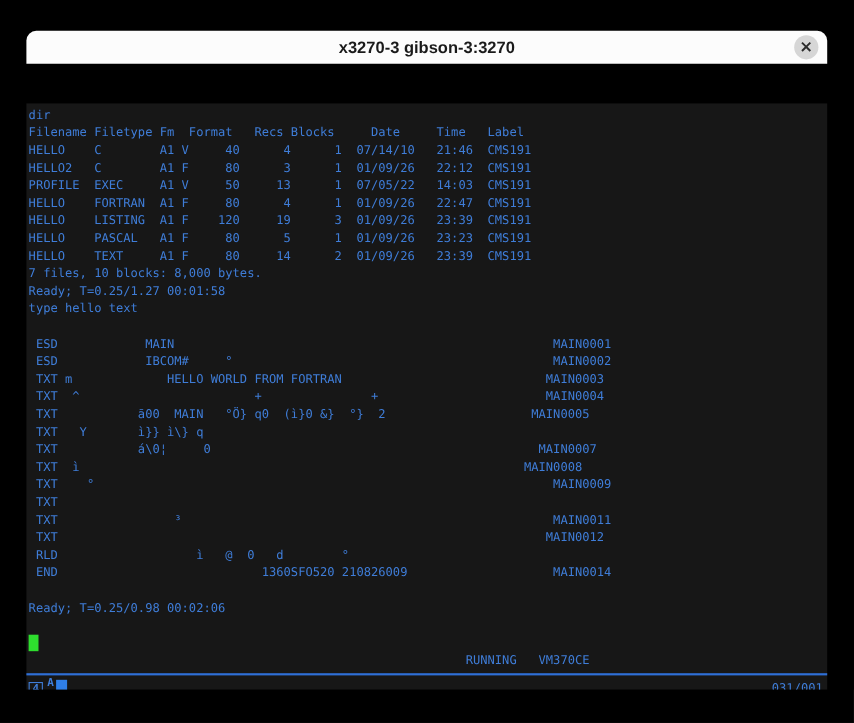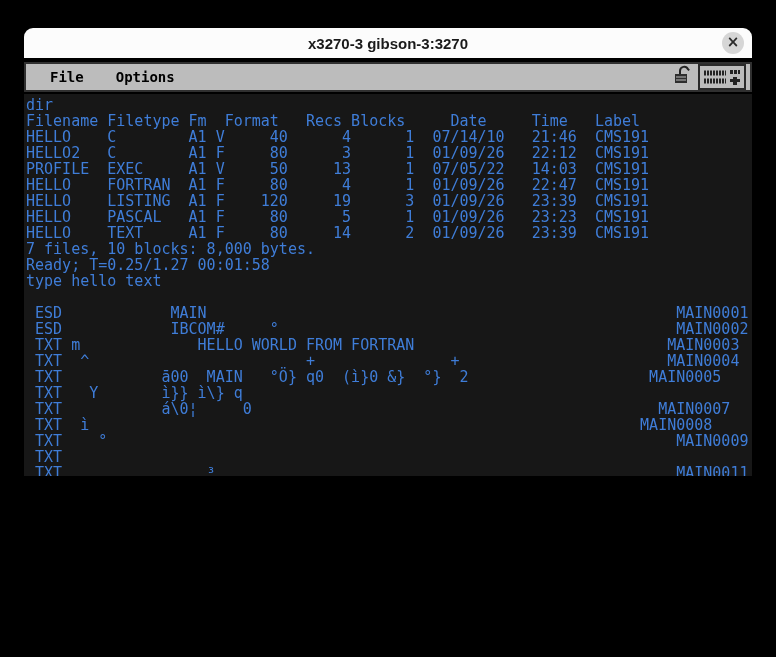--- a/index.html
+++ b/index.html
@@ -1,16 +1,16 @@
 <!DOCTYPE html>
 <html><head>
 <meta charset="utf-8">
 <style>
   html,body { margin:0; padding:0; background:#000; }
-  .stage { position:relative; width:776px; height:476px; background:#000; overflow:hidden;
+  .stage { position:relative; width:776px; height:627px; background:#000; overflow:hidden;
            font-family:"DejaVu Sans Mono", monospace; }
   .window { position:absolute; left:24px; top:28px; width:728px; height:617px; }
 
   
   .titlebar { position:absolute; left:0; top:0; width:728px; height:30px; background:#fcfcfc;
               border-radius:9px 9px 0 0; display:flex; align-items:center; justify-content:center; }
   .title { font-family:"Liberation Sans", sans-serif; font-weight:700; font-size:15px; color:#1a1a1a; }
   .closebtn { position:absolute; right:8px; top:4px; width:22px; height:22px; border-radius:50%;
               background:#d6d6d6; color:#2b2b2b; font-family:"DejaVu Sans", sans-serif;
               font-weight:700; font-size:15px; line-height:21px; text-align:center; cursor:pointer; }
@@ -22,21 +22,21 @@
               color:#000; line-height:26px; cursor:pointer; }
   .menuitem.file { margin-left:24px; }
   .menuitem.options { margin-left:32px; }
   .menubar-right { margin-left:auto; display:flex; align-items:center; margin-right:4px; }
   .keypadbox { border:2px solid #2a2a2a; background:#bcbcbc; width:44px; height:22px;
                display:flex; align-items:center; justify-content:center; margin-left:5px; }
 
   
   .term { position:absolute; left:0; top:66px; width:728px; height:551px; background:#171717; }
   .screen { position:absolute; left:2px; top:3px; margin:0;
-            font-family:"DejaVu Sans Mono", monospace; font-size:15px; line-height:16px;
+            font-family:"DejaVu Sans Mono", monospace; font-size:11px; line-height:16px;
             color:#3f7dd8; white-space:pre; }
   .cursor { position:absolute; width:9px; height:15px; background:#2ede2e; }
 
   
   .oia-sep { position:absolute; left:0; top:518px; width:728px; height:2px; background:#2f6fd6; }
   .oia { position:absolute; left:0; top:522px; width:728px; height:22px; color:#3f7dd8; }
   .oia-4 { position:absolute; left:2px; top:4px; width:11px; height:12px; border:1px solid #3f7dd8;
            font-size:10px; font-weight:700; line-height:12px; text-align:center; }
   .oia-a { position:absolute; left:18px; top:0px; font-size:10px; font-weight:700;
            border-bottom:1px solid #3f7dd8; padding:0 1px 1px 1px; }
@@ -47,43 +47,20 @@
 <body>
 
 <div class="stage">
   <div class="window">
 
     <div class="titlebar">
       <span class="title">x3270-3 gibson-3:3270</span>
       <span class="closebtn">×</span>
     </div>
 
-    <div class="menubar">
-      <span class="menuitem file">File</span>
-      <span class="menuitem options">Options</span>
-      <span class="menubar-right">
-        <span>
-          <svg width="20" height="22" viewBox="0 0 20 22">
-            <path d="M7 10 V7 a4.2 4.2 0 0 1 8 -1.8 l1.2 1.2" fill="none" stroke="#232323" stroke-width="2"></path>
-            <rect x="2" y="10" width="12" height="9" fill="#2e2e2e"></rect>
-            <line x1="3" y1="13" x2="13" y2="13" stroke="#bcbcbc" stroke-width="1"></line>
-            <line x1="3" y1="16" x2="13" y2="16" stroke="#bcbcbc" stroke-width="1"></line>
-          </svg>
-        </span>
-        <span class="keypadbox">
-          <svg width="40" height="18" viewBox="0 0 40 18">
-            <line x1="2" y1="5" x2="24" y2="5" stroke="#232323" stroke-width="5" stroke-dasharray="2 1"></line>
-            <line x1="2" y1="13" x2="24" y2="13" stroke="#232323" stroke-width="5" stroke-dasharray="2 1"></line>
-            <line x1="28" y1="4" x2="38" y2="4" stroke="#232323" stroke-width="4" stroke-dasharray="3 1"></line>
-            <rect x="31" y="9" width="4" height="8" fill="#232323"></rect>
-            <rect x="28" y="11" width="10" height="3" fill="#232323"></rect>
-          </svg>
-        </span>
-      </span>
-    </div>
 
     <div class="term">
       <pre class="screen">dir
 Filename Filetype Fm  Format   Recs Blocks     Date     Time   Label
 HELLO    C        A1 V     40      4      1  07/14/10   21:46  CMS191
 HELLO2   C        A1 F     80      3      1  01/09/26   22:12  CMS191
 PROFILE  EXEC     A1 V     50     13      1  07/05/22   14:03  CMS191
 HELLO    FORTRAN  A1 F     80      4      1  01/09/26   22:47  CMS191
 HELLO    LISTING  A1 F    120     19      3  01/09/26   23:39  CMS191
 HELLO    PASCAL   A1 F     80      5      1  01/09/26   23:23  CMS191

